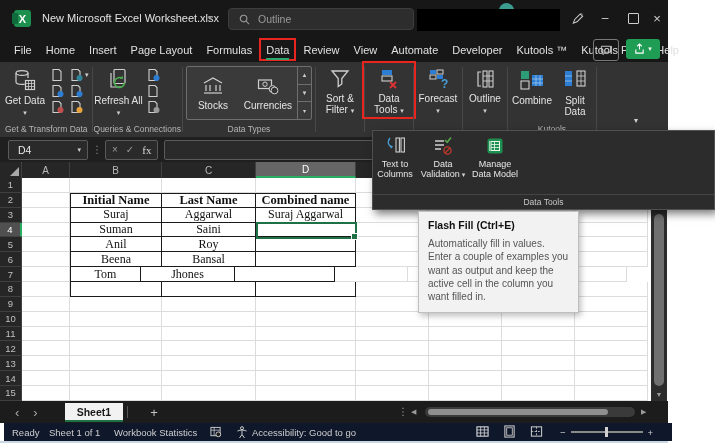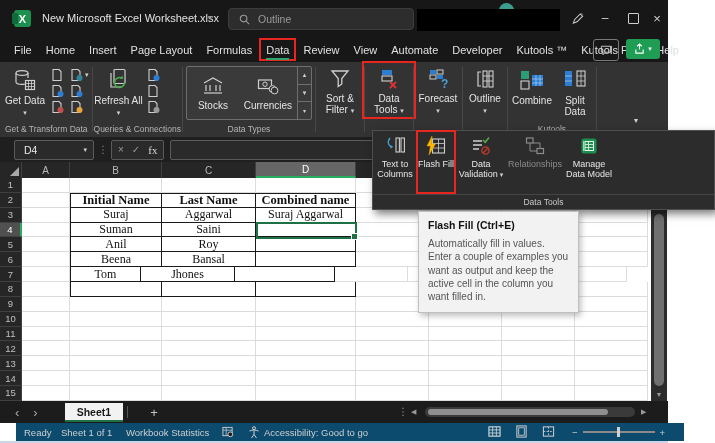--- a/index.html
+++ b/index.html
@@ -46,21 +46,21 @@
   .gallery{border:1px solid #6e6e6e;border-radius:2px;display:flex;margin:4px 2px 0;height:52px;background:#3a3a3a}
   .gal-item{width:52px;display:flex;flex-direction:column;align-items:center;justify-content:center;gap:4px;color:#e4e4e4;font-size:10px}
   .spinner{width:13px;border-left:1px solid #6e6e6e;display:flex;flex-direction:column}
   .spin-b{flex:1;display:flex;align-items:center;justify-content:center;color:#cfcfcf;font-size:6px;border-bottom:1px solid #6e6e6e}
   .spin-b:last-child{border-bottom:none}
   .red-box-btn{outline:2.5px solid #e8251f;outline-offset:2px}
   .ribbon-collapse{position:absolute;right:30px;bottom:12px;color:#cfcfcf;font-size:8px}
 
   
   .formula-row{position:absolute;top:137px;left:0;width:668px;height:25px;background:#1f1f1f;display:flex;align-items:center}
-  .namebox{width:78px;height:18px;margin-left:14px;border:1px solid #5a5a5a;border-radius:2px;display:flex;align-items:center;color:#e8e8e8;font-size:10.5px;background:#2a2a2a}
+  .namebox{width:78px;height:18px;margin-left:8px;border:1px solid #5a5a5a;border-radius:2px;display:flex;align-items:center;color:#e8e8e8;font-size:10.5px;background:#2a2a2a}
   .namebox .nb-t{flex:1;padding-left:9px}
   .namebox .chev{margin-right:6px}
   .fdots{color:#8a8a8a;margin:0 4px;font-size:10px;letter-spacing:-1px}
   .fxgroup{height:18px;border:1px solid #5a5a5a;border-radius:2px;display:flex;align-items:center;background:#2a2a2a;padding:0 6px;gap:8px;color:#9a9a9a;font-size:10px}
   .fx{font-family:"Liberation Serif",serif;color:#d8d8d8;font-size:11px}
   .fInput{flex:1;height:18px;margin:0 8px 0 6px;background:#2a2a2a;border:1px solid #5a5a5a;border-radius:2px}
 
   
   .grid{position:absolute;top:162px;left:0;width:650px;height:239px;background:#fff;overflow:hidden}
   .ghead{display:flex;height:16px}
@@ -84,21 +84,21 @@
   .sheettab{margin-left:27px;background:#f2f2f2;color:#1a1a1a;font-weight:bold;font-size:10.5px;padding:3px 12px 2px;border-bottom:2px solid #1e7145}
   .tabsep{width:1px;height:12px;background:#555;margin-left:4px}
   .addsheet{color:#c5c5c5;font-size:13px;margin-left:22px}
   .hdots{position:absolute;left:398px;top:5px;color:#9a9a9a;font-size:10px}
   .hscroll-l{position:absolute;left:411px;top:7px;color:#9a9a9a;font-size:7px}
   .htrack{position:absolute;left:425px;top:6px;width:210px;height:10px;background:#3a3a3a;border-radius:5px}
   .hthumb{position:absolute;left:3px;top:2px;width:180px;height:6px;background:#8f8f8f;border-radius:3px}
   .hscroll-r{position:absolute;left:641px;top:7px;color:#9a9a9a;font-size:7px}
 
   
-  .statusbar{position:absolute;top:423px;left:16px;width:668px;height:18px;background:#0c4a6e;color:#cfcfcf;font-size:9.5px}
+  .statusbar{position:absolute;top:423px;left:4px;width:668px;height:18px;background:#0f172a;color:#cfcfcf;font-size:9.5px}
   .sb-item{position:absolute;top:0;height:18px;display:flex;align-items:center;white-space:nowrap}
   .views{position:absolute;left:472px;top:2px;display:flex;gap:14px}
   .zoomctl{position:absolute;left:556px;top:0;height:18px;display:flex;align-items:center;gap:5px;color:#cfcfcf}
   .ztrack{position:relative;width:72px;height:2px;background:#8a8a8a}
   .zhandle{position:absolute;left:34px;top:-4px;width:3px;height:10px;background:#d0d0d0}
   .bottomedge{position:absolute;top:441px;left:0;width:668px;height:2px;background:#c9d6e3}
 
   
   .panel{position:absolute;left:372px;top:130px;width:343px;height:80px;background:#2c2c2c;border:1px solid #505050;box-shadow:3px 4px 8px rgba(0,0,0,.5);box-sizing:border-box;z-index:40}
   .panel-items{display:flex;height:62px}
@@ -691,51 +691,31 @@
           <span>
             <svg width="22" height="22" viewBox="0 0 22 22">
               <path d="M6 3q-4 5 1 9" fill="none" stroke="#4a9fd8" stroke-width="1.4"></path>
               <path d="M6 10l3.2 1.4-2.4 2.4z" fill="#4a9fd8"></path>
               <rect x="12" y="3" width="3.4" height="14" fill="none" stroke="#cfcfcf" stroke-width="1.1"></rect>
               <rect x="17" y="3" width="3.4" height="14" fill="none" stroke="#cfcfcf" stroke-width="1.1"></rect>
             </svg>
           </span>
           <span class="pi-label">Text to Columns</span>
         </div>
-        <div class="pitem boxed" style="width: 38px;">
-          <span>
-            <svg width="22" height="22" viewBox="0 0 22 22">
-              <rect x="7.5" y="4" width="12" height="14" fill="none" stroke="#cfcfcf" stroke-width="1.1"></rect>
-              <path d="M7.5 8.5h12M7.5 13h12M13.5 4v14" stroke="#cfcfcf" stroke-width=".8"></path>
-              <path d="M7 1L2 11h3.4L4 20l6.4-11H6.8z" fill="#ffb900" stroke="#e8a000" stroke-width=".5"></path>
-            </svg>
-          </span>
-          <span class="pi-label">Flash Fill</span>
-        </div>
         <div class="pitem" style="width: 52px;">
           <span>
             <svg width="22" height="22" viewBox="0 0 22 22">
               <path d="M3 6h9M3 10h9M3 14h6" stroke="#cfcfcf" stroke-width="1.3"></path>
               <path d="M13 5l2.2 2.2L19 2.5" fill="none" stroke="#57a64a" stroke-width="1.6"></path>
               <circle cx="15.5" cy="15.5" r="3.6" fill="none" stroke="#c0392b" stroke-width="1.3"></circle>
               <path d="M13 18l5-5" stroke="#c0392b" stroke-width="1.3"></path>
             </svg>
           </span>
           <span class="pi-label">Data Validation<span class="chev"> ▾</span></span>
         </div>
-        <div class="pitem disabled" style="width: 56px;">
-          <span>
-            <svg width="22" height="22" viewBox="0 0 22 22">
-              <rect x="2.5" y="3" width="6.5" height="5" fill="none" stroke="#8b8b8b" stroke-width="1.2"></rect>
-              <rect x="13" y="13.5" width="6.5" height="5" fill="none" stroke="#8b8b8b" stroke-width="1.2"></rect>
-              <path d="M6 8v8h7M16 13.5V8h-7" fill="none" stroke="#8b8b8b" stroke-width="1"></path>
-            </svg>
-          </span>
-          <span class="pi-label">Relationships</span>
-        </div>
         <div class="pitem" style="width: 52px;">
           <span>
             <svg width="22" height="22" viewBox="0 0 22 22">
               <rect x="3.5" y="3.5" width="15" height="15" rx="2.5" fill="#1d8f4e"></rect>
               <rect x="7" y="6.5" width="8.5" height="9" fill="none" stroke="#eaf6ee" stroke-width="1"></rect>
               <path d="M7 9.5h8.5M7 12.5h8.5M10.5 6.5v9" stroke="#eaf6ee" stroke-width=".8"></path>
               <path d="M5.5 6v10" stroke="#9fd6b4" stroke-width="1"></path>
             </svg>
           </span>
           <span class="pi-label">Manage Data Model</span>

